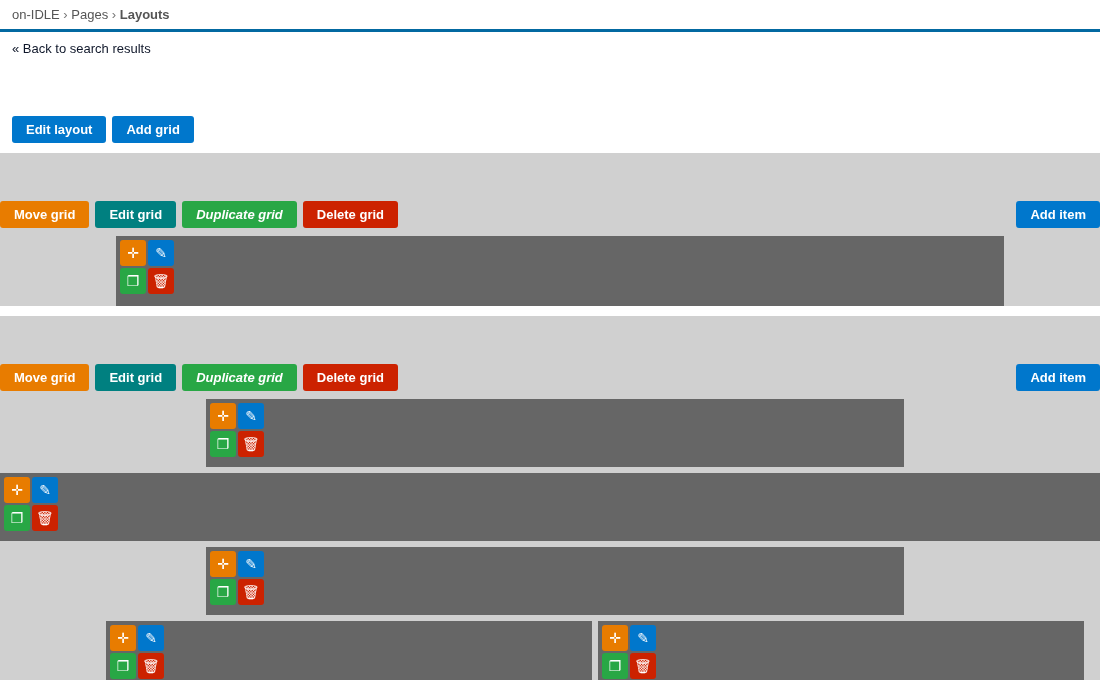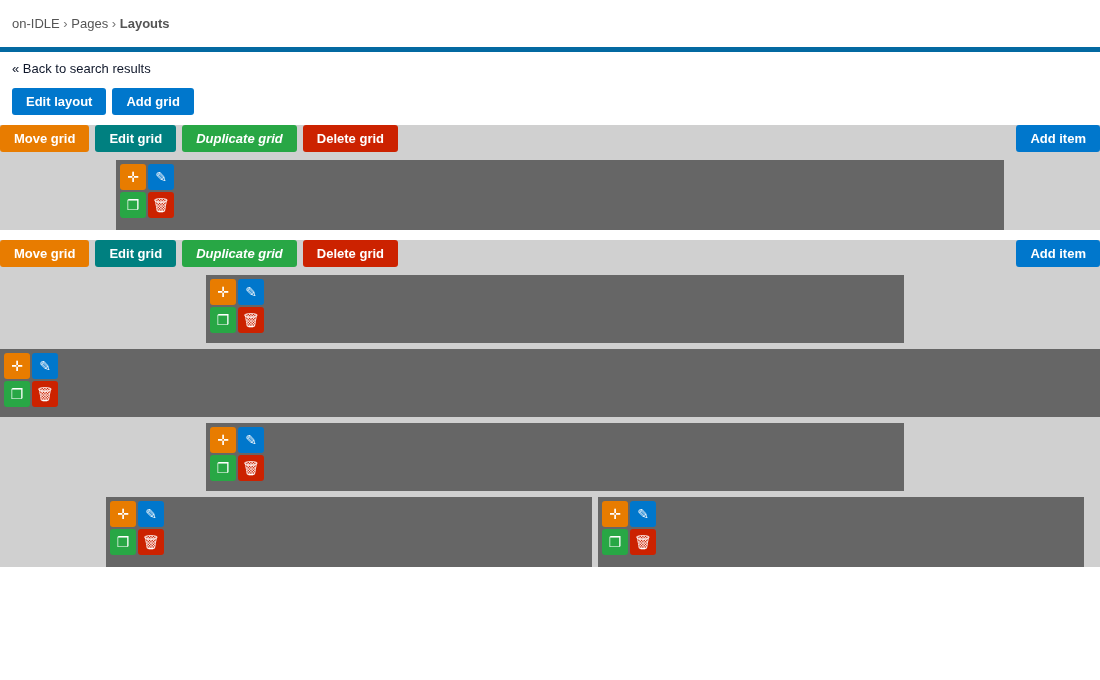--- a/index.html
+++ b/index.html
@@ -1,29 +1,29 @@
 <!DOCTYPE html>
 <html><head>
   <meta charset="utf-8">
   <style>
     * { box-sizing: border-box; margin: 0; padding: 0; }
     body { font-family: Arial, sans-serif; font-size: 14px; background: #fff; color: #333; }
 
-    .breadcrumb { padding: 16px 12px; font-size: 13px; color: #555; border-bottom: 5px solid #0369a1; }
+    .breadcrumb { padding: 7px 12px; font-size: 13px; color: #555; border-bottom: 3px solid #0369a1; }
     .breadcrumb span { color: #777; }
     .breadcrumb a { color: #555; text-decoration: none; }
 
     .back-link { padding: 8px 12px 4px; }
     .back-link a { color: #0f172a; text-decoration: none; font-size: 13px; }
 
     .page-header { display: flex; align-items: center; justify-content: space-between; padding: 8px 12px 10px; }
     .page-title { font-size: 20px; font-weight: bold; color: #222; }
     .header-buttons { display: flex; gap: 6px; }
 
-    .btn { display: inline-block; padding: 6px 14px; border: none; border-radius: 3px; cursor: pointer; font-size: 13px; font-weight: bold; color: #fff; }
+    .btn { display: inline-block; padding: 6px 14px; border: none; border-radius: 3px; cursor: pointer; font-size: 13px; font-weight: bold; color: #fff; margin-top: 48px; }
     .btn-blue { background: #0077cc; }
     .btn-orange { background: #e87c00; }
     .btn-teal { background: #008080; }
     .btn-green { background: #28a745; font-style: italic; }
     .btn-red { background: #cc2200; }
 
     .icon-btn { display: inline-flex; align-items: center; justify-content: center; width: 26px; height: 26px; border: none; border-radius: 3px; cursor: pointer; color: #fff; font-size: 14px; }
     .icon-btn-orange { background: #e87c00; }
     .icon-btn-blue { background: #0077cc; }
     .icon-btn-green { background: #28a745; }

